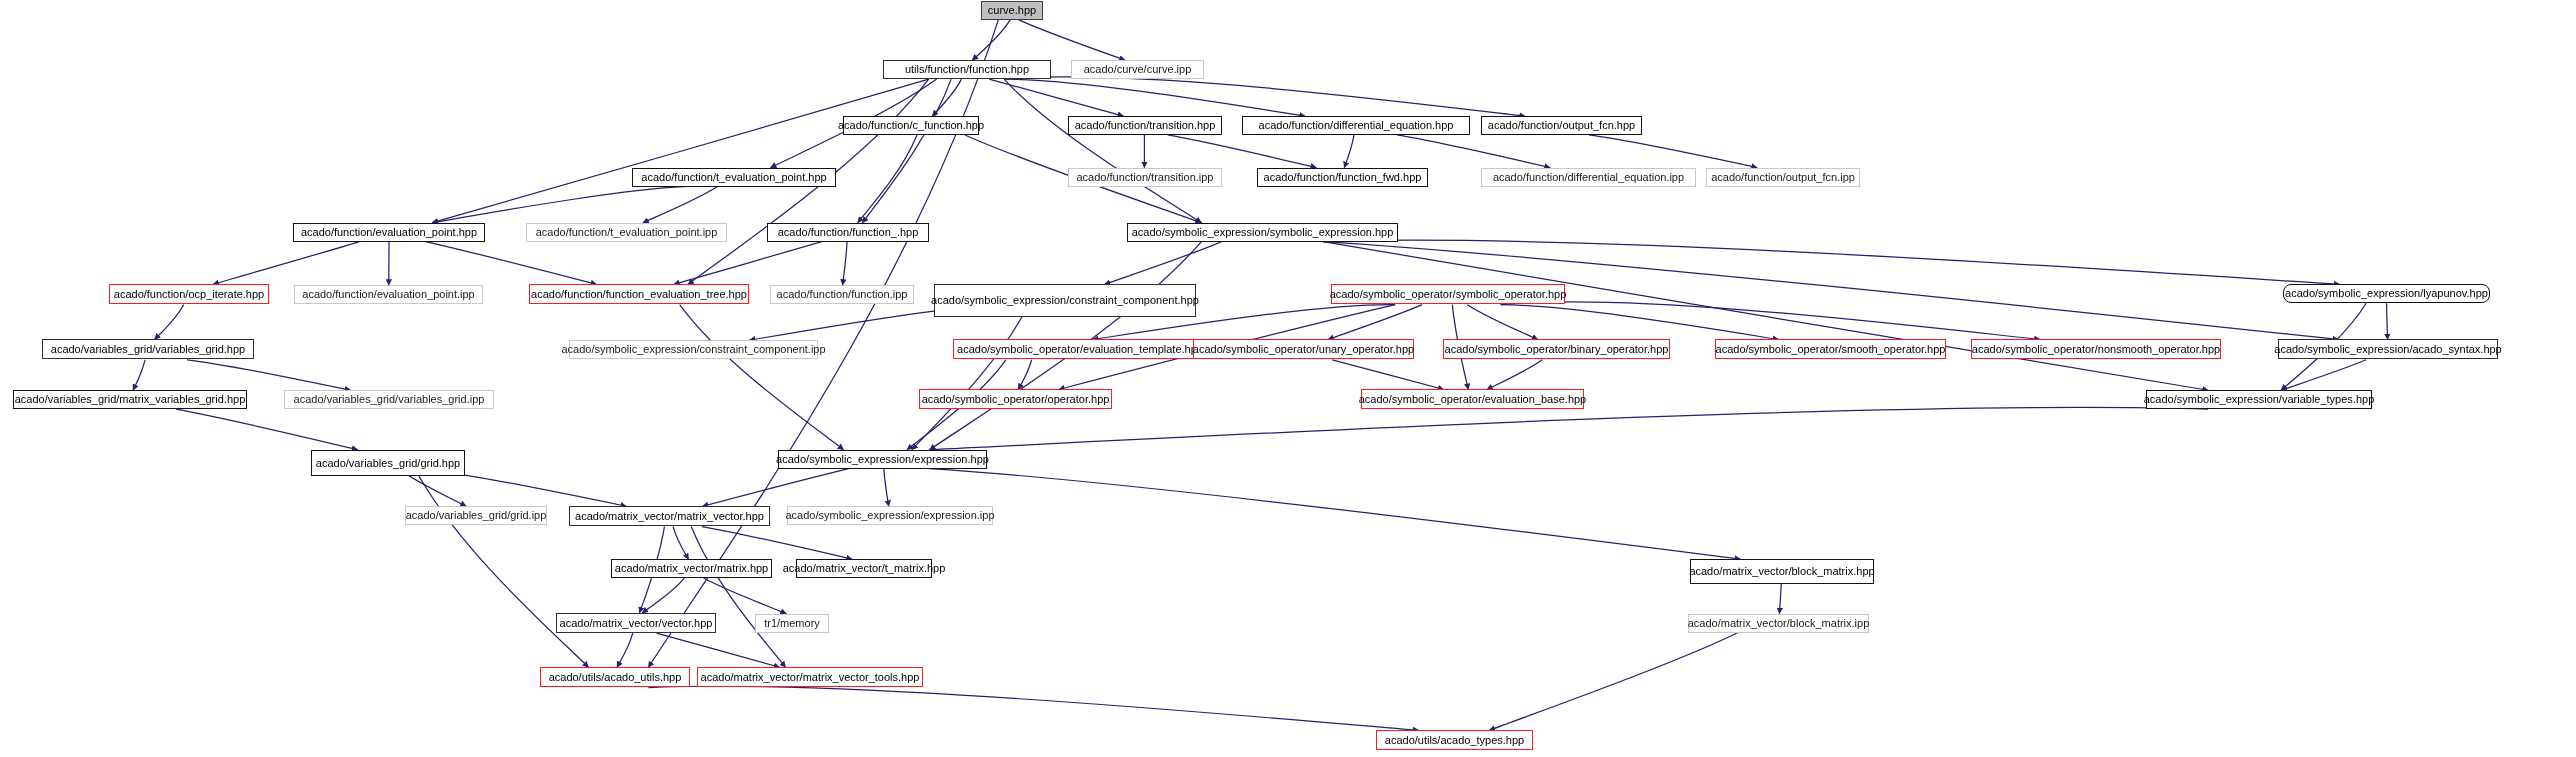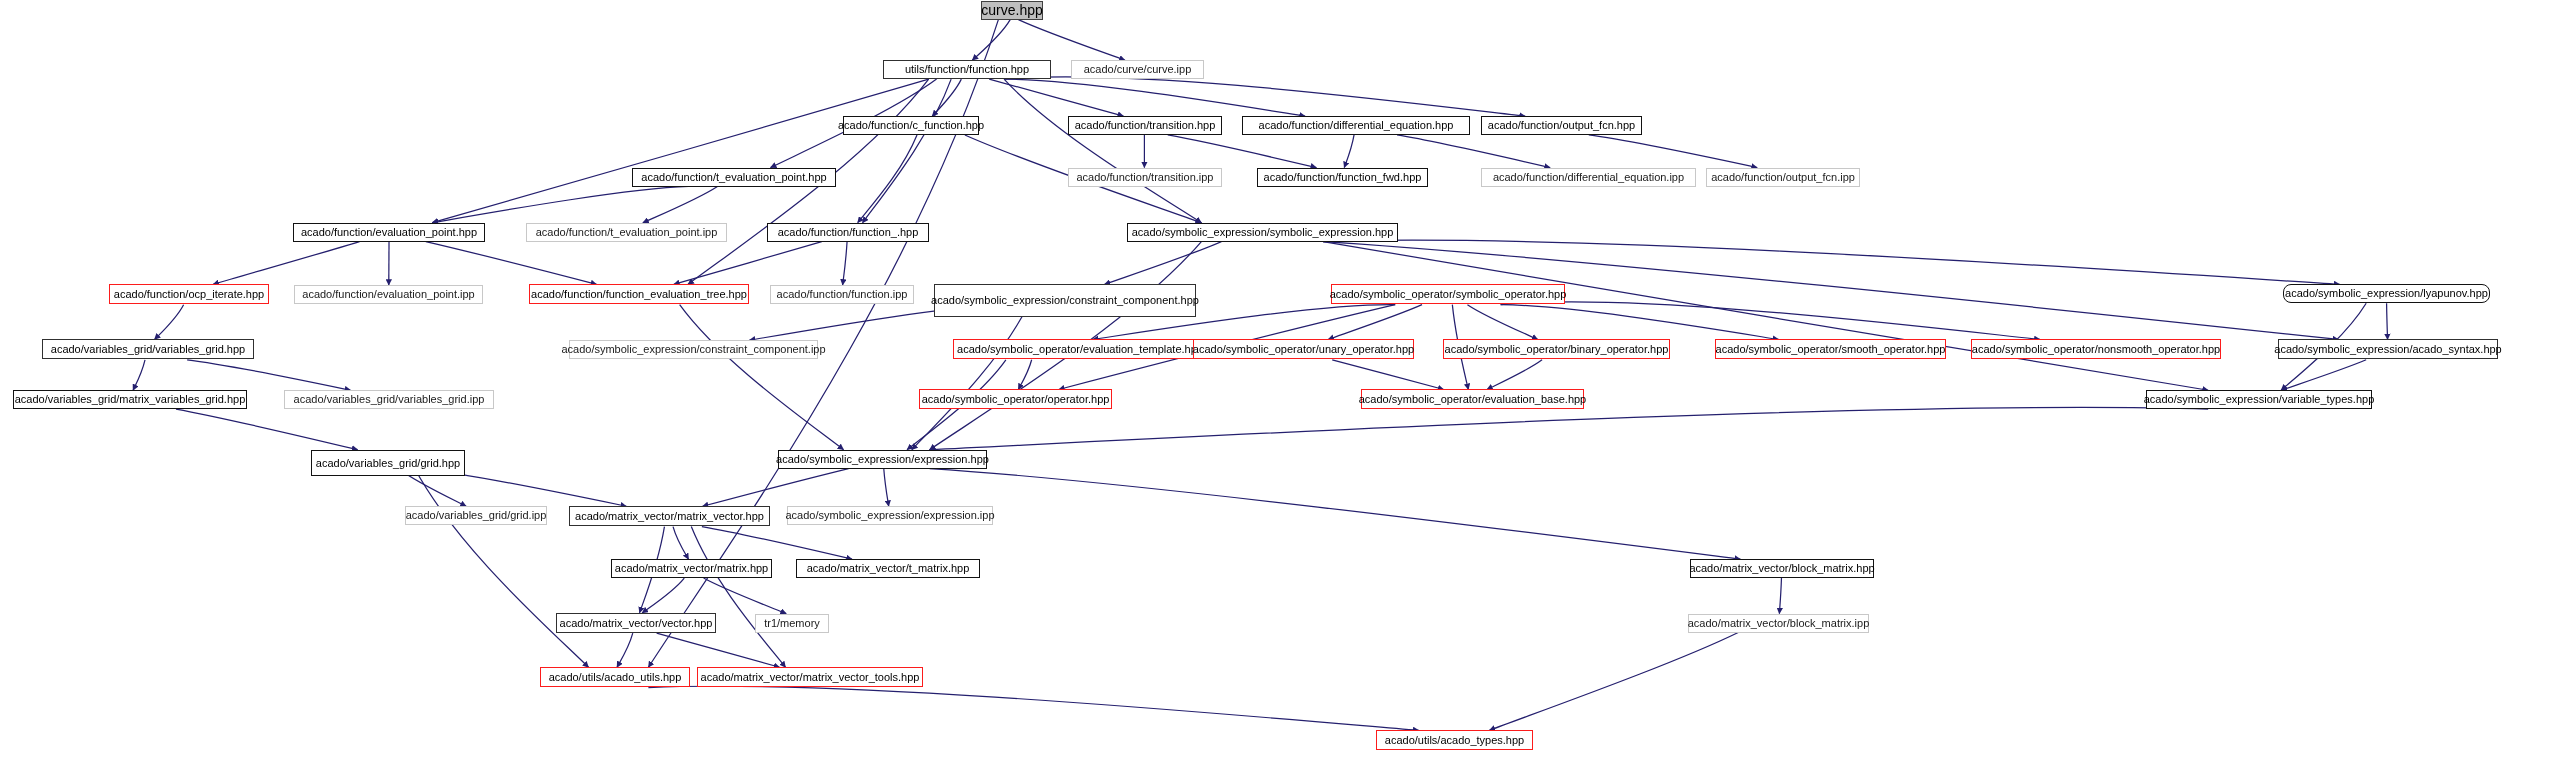--- a/index.html
+++ b/index.html
@@ -36,21 +36,21 @@
     background: #ffffff;
     border: 0.7px solid #000000;
     height: 20.3px;
     padding: 0 5.1px;
     z-index: 5;
   }
   
   .node.root {
     background: #bfbfbf;
     border: 1.5px solid #404040;
-    font-size: 14px;
+    font-size: 11px;
   }
   
   .node.hpp {
     border: 0.7px solid #121212;
   }
   
   .node.bold {
     border: 1.5px solid #303030;
   }
   
@@ -182,22 +182,22 @@
       <div class="node ipp" style="left: 284px; top: 390px; width: 210px; height: 19px;">acado/variables_grid/variables_grid.ipp</div>
       <div class="node red" style="left: 919px; top: 389px; width: 193px; height: 20.3px;">acado/symbolic_operator/operator.hpp</div>
       <div class="node red" style="left: 1361px; top: 389px; width: 223px; height: 20.3px;">acado/symbolic_operator/evaluation_base.hpp</div>
       <div class="node hpp" style="left: 2146px; top: 390px; width: 226px; height: 19px;">acado/symbolic_expression/variable_types.hpp</div>
       <div class="node hpp" style="left: 311px; top: 450px; width: 154px; height: 26px;">acado/variables_grid/grid.hpp</div>
       <div class="node hpp" style="left: 778px; top: 450px; width: 209px; height: 19px;">acado/symbolic_expression/expression.hpp</div>
       <div class="node ipp" style="left: 405px; top: 506px; width: 142px; height: 19px;">acado/variables_grid/grid.ipp</div>
       <div class="node bold" style="left: 569px; top: 506px; width: 201px; height: 20.3px;">acado/matrix_vector/matrix_vector.hpp</div>
       <div class="node ipp" style="left: 787px; top: 506px; width: 206px; height: 19px;">acado/symbolic_expression/expression.ipp</div>
       <div class="node hpp" style="left: 611px; top: 559px; width: 161px; height: 19px;">acado/matrix_vector/matrix.hpp</div>
-      <div class="node hpp" style="left: 796px; top: 559px; width: 184px; height: 19px;">acado/matrix_vector/t_matrix.hpp</div>
-      <div class="node hpp" style="left: 1690px; top: 559px; width: 184px; height: 19px;">acado/matrix_vector/block_matrix.hpp</div>
+      <div class="node hpp" style="left: 796px; top: 559px; width: 136px; height: 19px;">acado/matrix_vector/t_matrix.hpp</div>
+      <div class="node hpp" style="left: 1690px; top: 559px; width: 184px; height: 25px;">acado/matrix_vector/block_matrix.hpp</div>
       <div class="node bold" style="left: 556px; top: 613px; width: 160px; height: 20.3px;">acado/matrix_vector/vector.hpp</div>
       <div class="node ipp" style="left: 755px; top: 614px; width: 74px; height: 19px;">tr1/memory</div>
       <div class="node ipp" style="left: 1688px; top: 614px; width: 181px; height: 19px;">acado/matrix_vector/block_matrix.ipp</div>
       <div class="node red" style="left: 540px; top: 667px; width: 150px; height: 20.3px;">acado/utils/acado_utils.hpp</div>
       <div class="node red" style="left: 697px; top: 667px; width: 226px; height: 20.3px;">acado/matrix_vector/matrix_vector_tools.hpp</div>
       <div class="node red" style="left: 1376px; top: 730px; width: 157px; height: 20.3px;">acado/utils/acado_types.hpp</div>
     </div>
 </div>
 
 

